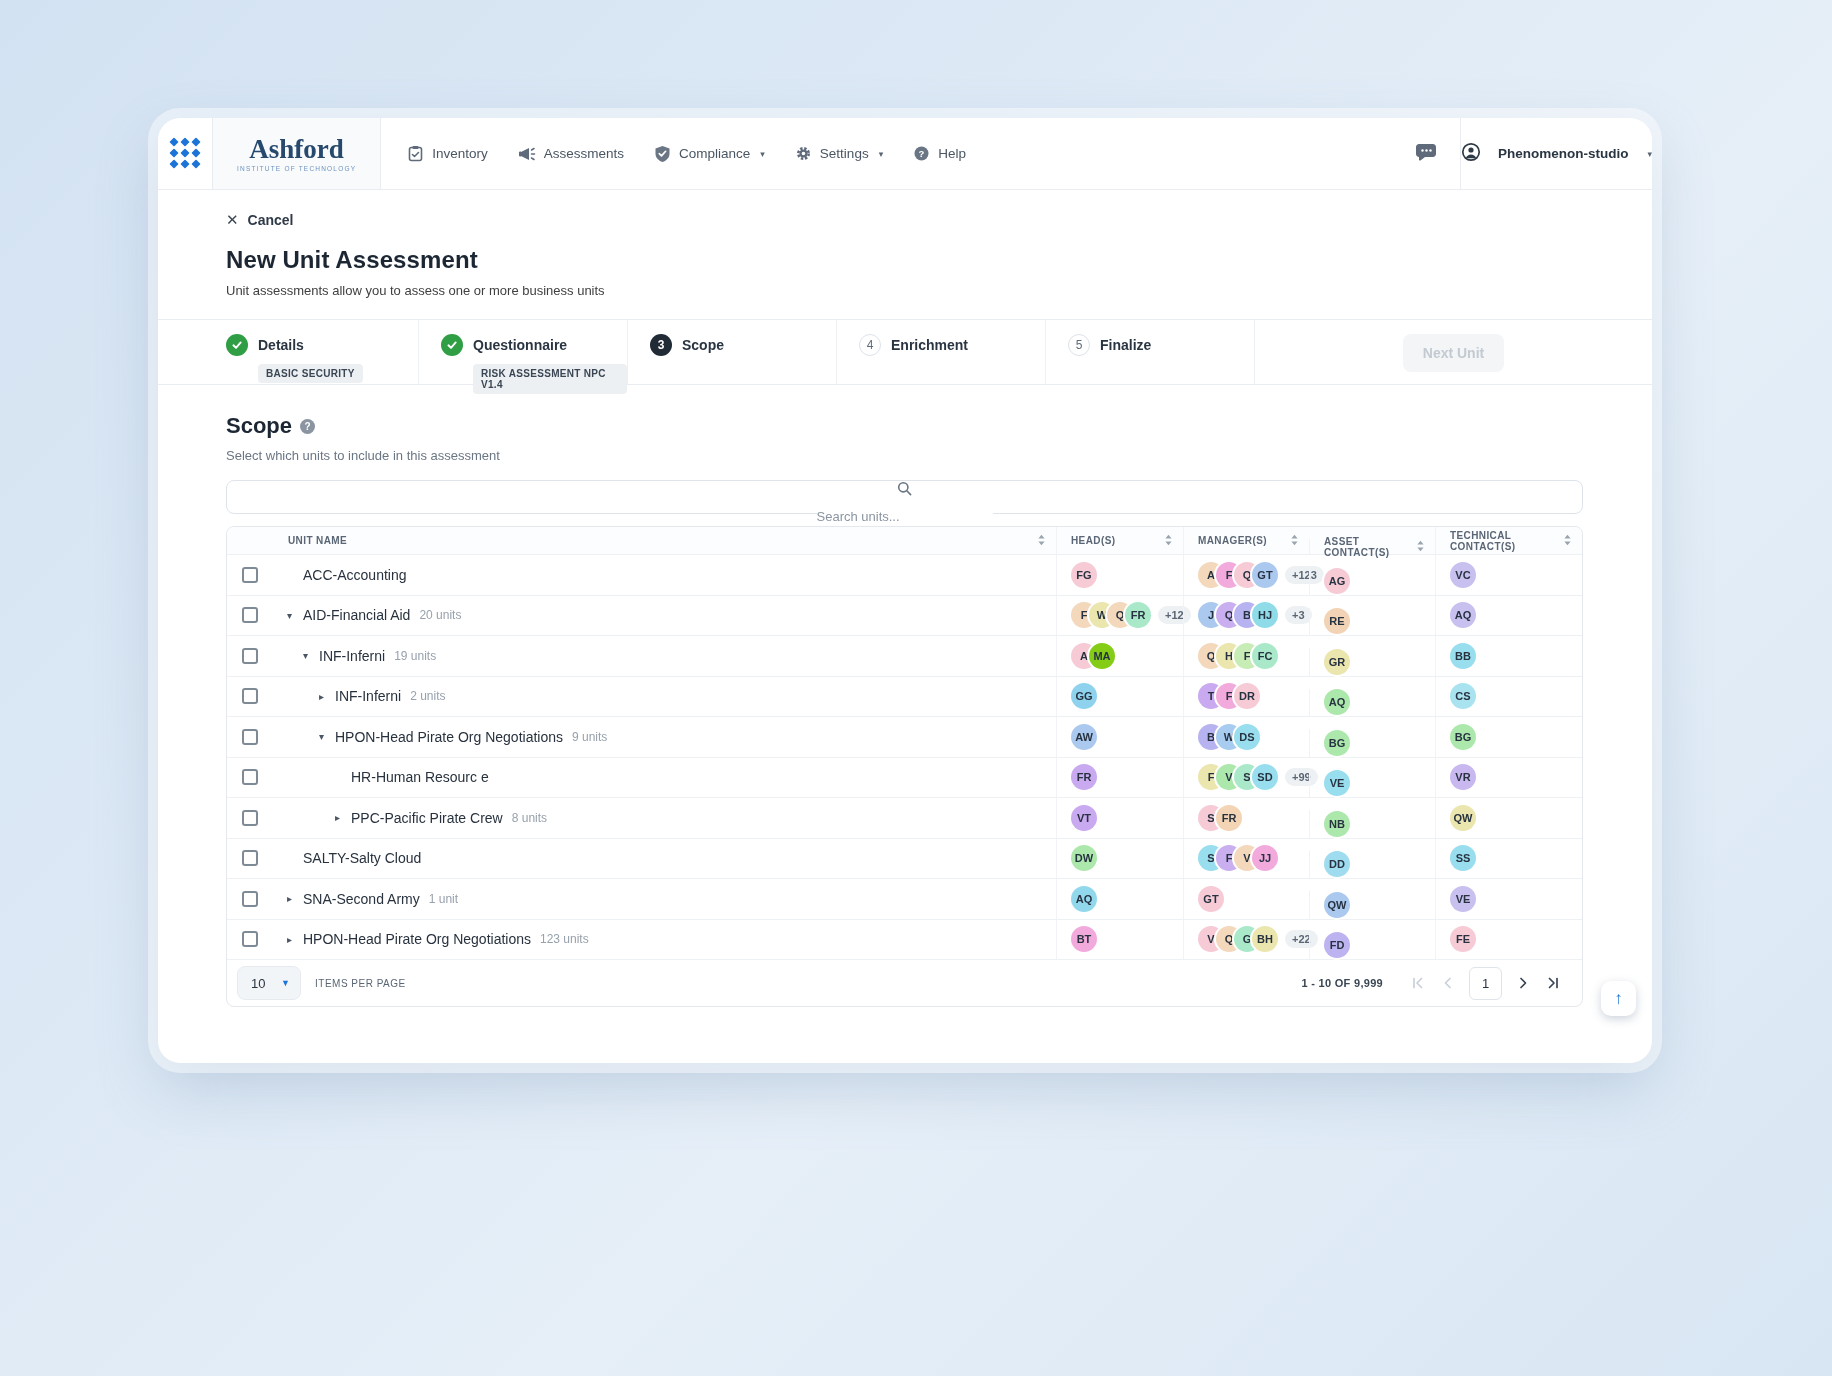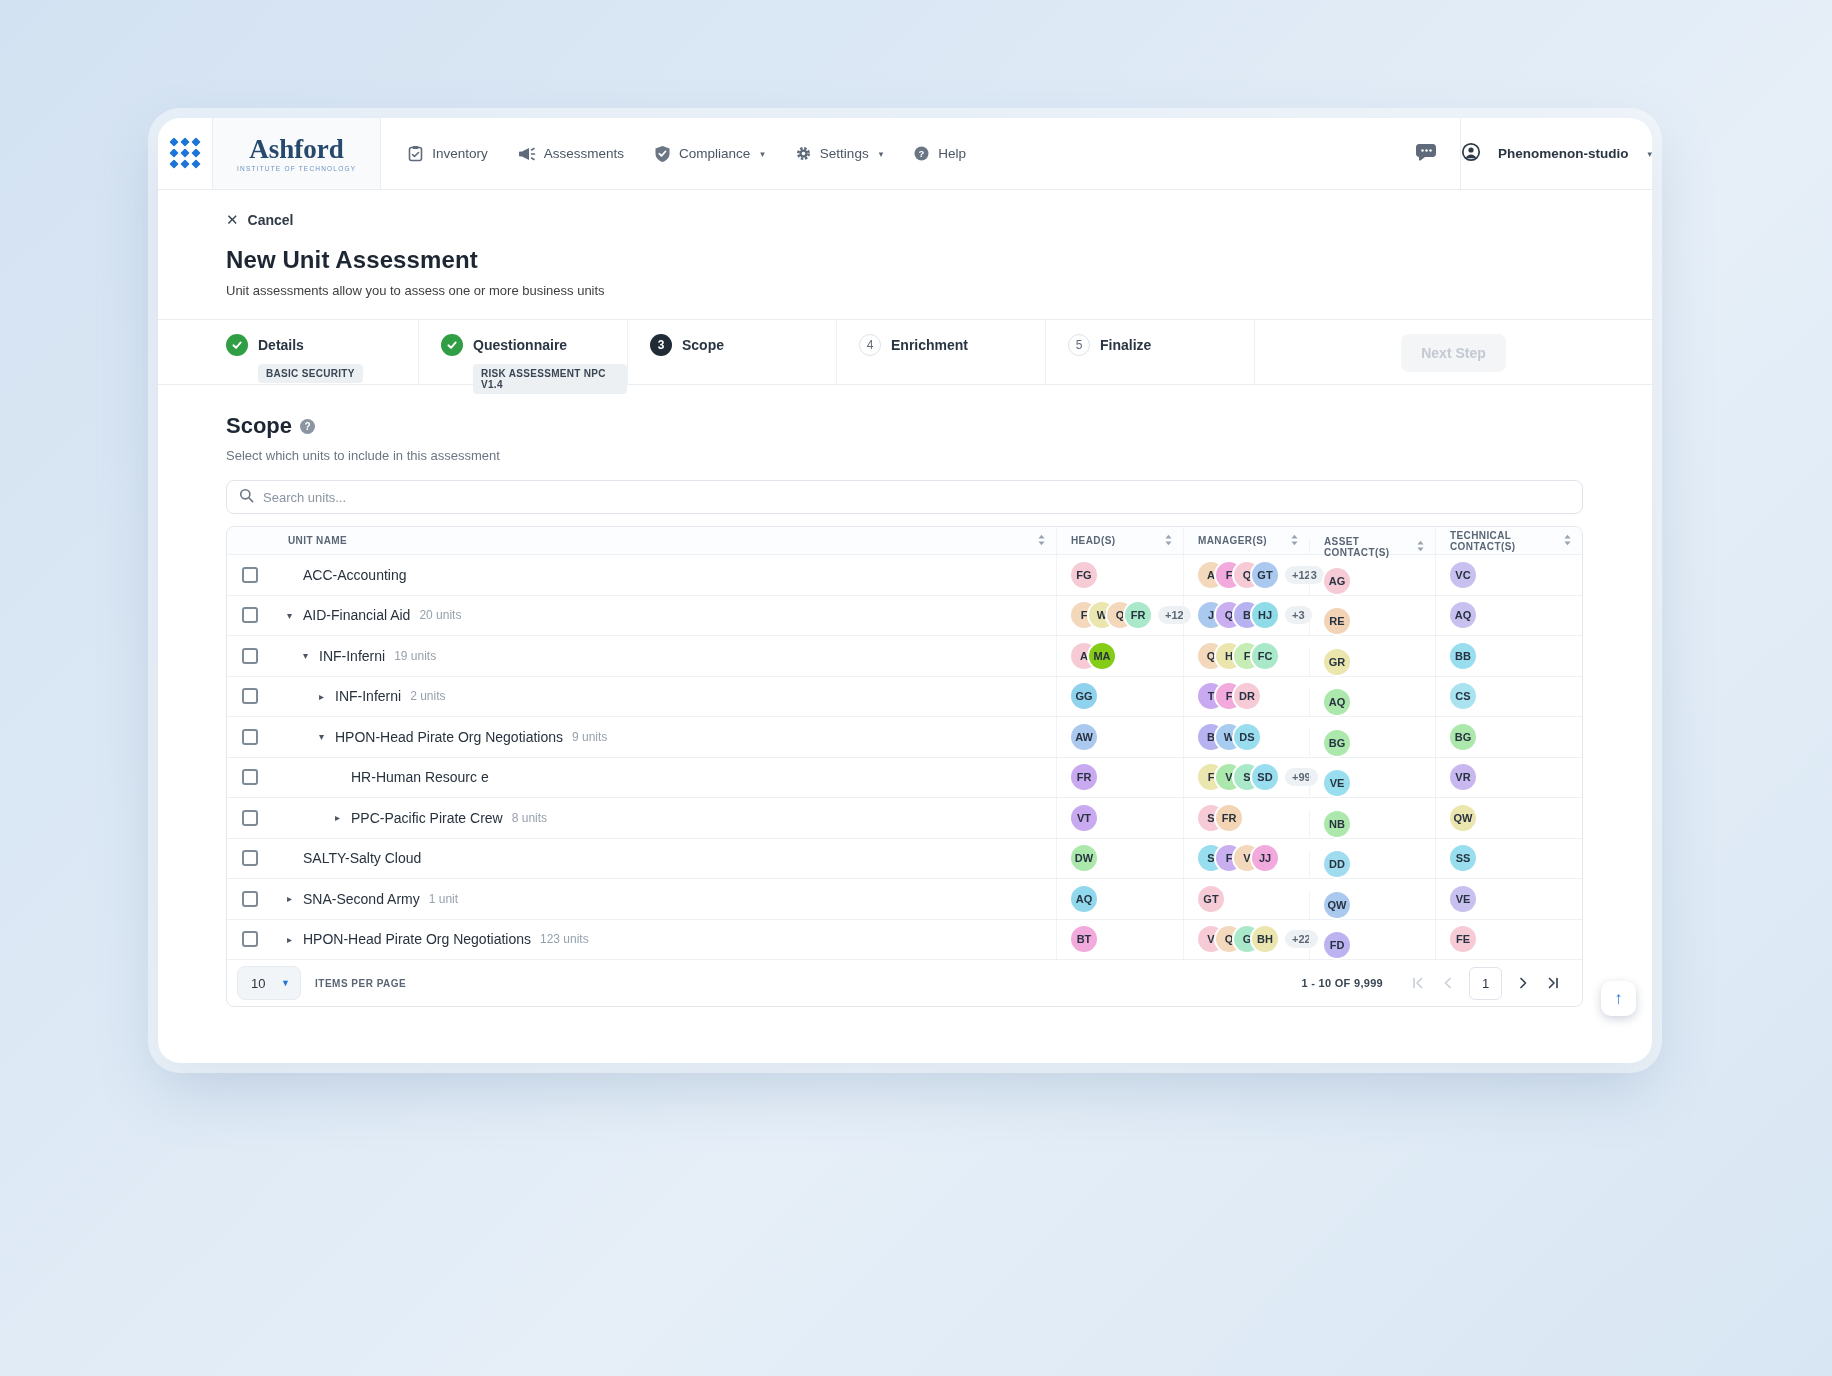--- a/index.html
+++ b/index.html
@@ -46,21 +46,21 @@
   .step-circle.current { background:#202b36; color:#fff; font-size:12px; font-weight:700; }
   .step-circle.todo { background:#fff; border:1px solid #dde3e9; color:#5f6b7a; font-size:12px; }
   .step-label { font-size:14px; font-weight:600; color:#2a3542; }
   .step-badge { display:inline-block; margin:8px 0 0 32px; background:#edf0f2; color:#3a4654; font-size:10px; font-weight:700; letter-spacing:.3px; padding:4px 8px; border-radius:4px; }
   .next-btn { background:#f3f5f7; color:#c3cad2; font-size:14px; font-weight:600; border:none; border-radius:8px; padding:11px 20px; cursor:default; }
   
   .scope-head { margin-top:28px; display:flex; align-items:center; gap:8px; }
   .scope-title { font-size:22px; font-weight:700; color:#1c2733; }
   .help-dot { width:15px; height:15px; border-radius:50%; background:#8a95a1; color:#fff; font-size:10px; font-weight:700; display:flex; align-items:center; justify-content:center; }
   .scope-sub { margin-top:9px; font-size:13px; color:#6b7684; }
-  .searchbox { margin-top:17px; height:34px; border:1px solid #dfe4ea; border-radius:8px; display:flex; align-items:center; padding:0 12px; gap:9px; background:#fff; }
+  .searchbox { margin-top:17px; height:34px; border:1px solid #dfe4ea; border-radius:8px; display:flex; align-items:center; padding:0 12px; gap:9px; background:#fff;flex-direction:column; }
   .searchbox input { border:none; outline:none; flex:1; font-size:13px; color:#2a3542; font-family:"Liberation Sans",sans-serif; }
   .searchbox input::placeholder { color:#8a95a1; }
   
   .table { margin-top:12px; border:1px solid #e4e8ed; border-radius:8px; overflow:hidden; background:#fff; }
   .t-row { display:flex; align-items:stretch; }
   .t-head { height:27px; background:#fcfdfe; }
   .t-body-row { height:40.5px; border-top:1px solid #eef1f4; }
   .col { display:flex; align-items:center; }
   .col-cb { width:46px; justify-content:center; }
   .col-name { flex:1; padding-right:10px; }
@@ -79,21 +79,21 @@
   .ucount { font-size:12px; color:#97a1ac; margin-left:9px; white-space:nowrap; }
   .stack { display:flex; align-items:center; }
   .av { width:26px; height:26px; border-radius:50%; display:flex; align-items:center; justify-content:center; font-size:11px; font-weight:700; color:#273240; box-shadow:0 0 0 2px #fff; flex:none; position:relative; overflow:hidden; white-space:nowrap; }
   .stack .av + .av { margin-left:-8px; }
   .chip { background:#eef1f4; border-radius:10px; padding:3px 7px; font-size:11px; font-weight:600; color:#5a6675; margin-left:7px; flex:none; }
   
   .pagebar { height:47px; border-top:1px solid #eef1f4; display:flex; align-items:center; padding:0 14px 0 10px; }
   .pp-select { width:64px; height:34px; background:#f2f5f8; border:1px solid #e7ebef; border-radius:8px; display:flex; align-items:center; justify-content:space-between; padding:0 10px 0 13px; cursor:pointer; }
   .pp-val { font-size:13px; color:#2a3542; }
   .pp-tri { font-size:9px; color:#1d74d8; }
-  .pp-label { font-size:10px; font-weight:700; letter-spacing:.5px; color:#5a6675; margin-left:14px; }
+  .pp-label { font-size:10px; font-weight:400; letter-spacing:.5px; color:#5a6675; margin-left:14px; }
   .pg-spacer { flex:1; }
   .pg-range { font-size:11px; font-weight:700; letter-spacing:.3px; color:#3a4654; margin-right:20px; }
   .pg-btn { width:30px; height:30px; display:flex; align-items:center; justify-content:center; cursor:pointer; }
   .pg-box { width:33px; height:33px; border:1px solid #dfe4ea; border-radius:6px; display:flex; align-items:center; justify-content:center; font-size:13px; color:#2a3542; margin:0 6px; }
   
   .scrolltop { position:absolute; right:16px; bottom:47px; width:35px; height:35px; background:#fff; border-radius:10px; box-shadow:0 3px 10px rgba(90,110,140,.3); display:flex; align-items:center; justify-content:center; color:#2076d2; font-size:17px; font-weight:700; cursor:pointer; }
 </style>
 </head>
 <body>
 
@@ -233,21 +233,21 @@
           <span class="step-label">Enrichment</span>
         </div>
       </div>
       <div class="step-cell">
         <div class="step-top">
           <span class="step-circle todo">5</span>
           <span class="step-label">Finalize</span>
         </div>
       </div>
       <div class="step-cell last-spacer">
-        <button class="next-btn">Next Step</button>
+        <button class="next-btn">Next Unit</button>
       </div>
     </div>
 
   <div class="content">
     <div class="scope-head">
       <span class="scope-title">Scope</span>
       <span class="help-dot">?</span>
     </div>
     <div class="scope-sub">Select which units to include in this assessment</div>
 

